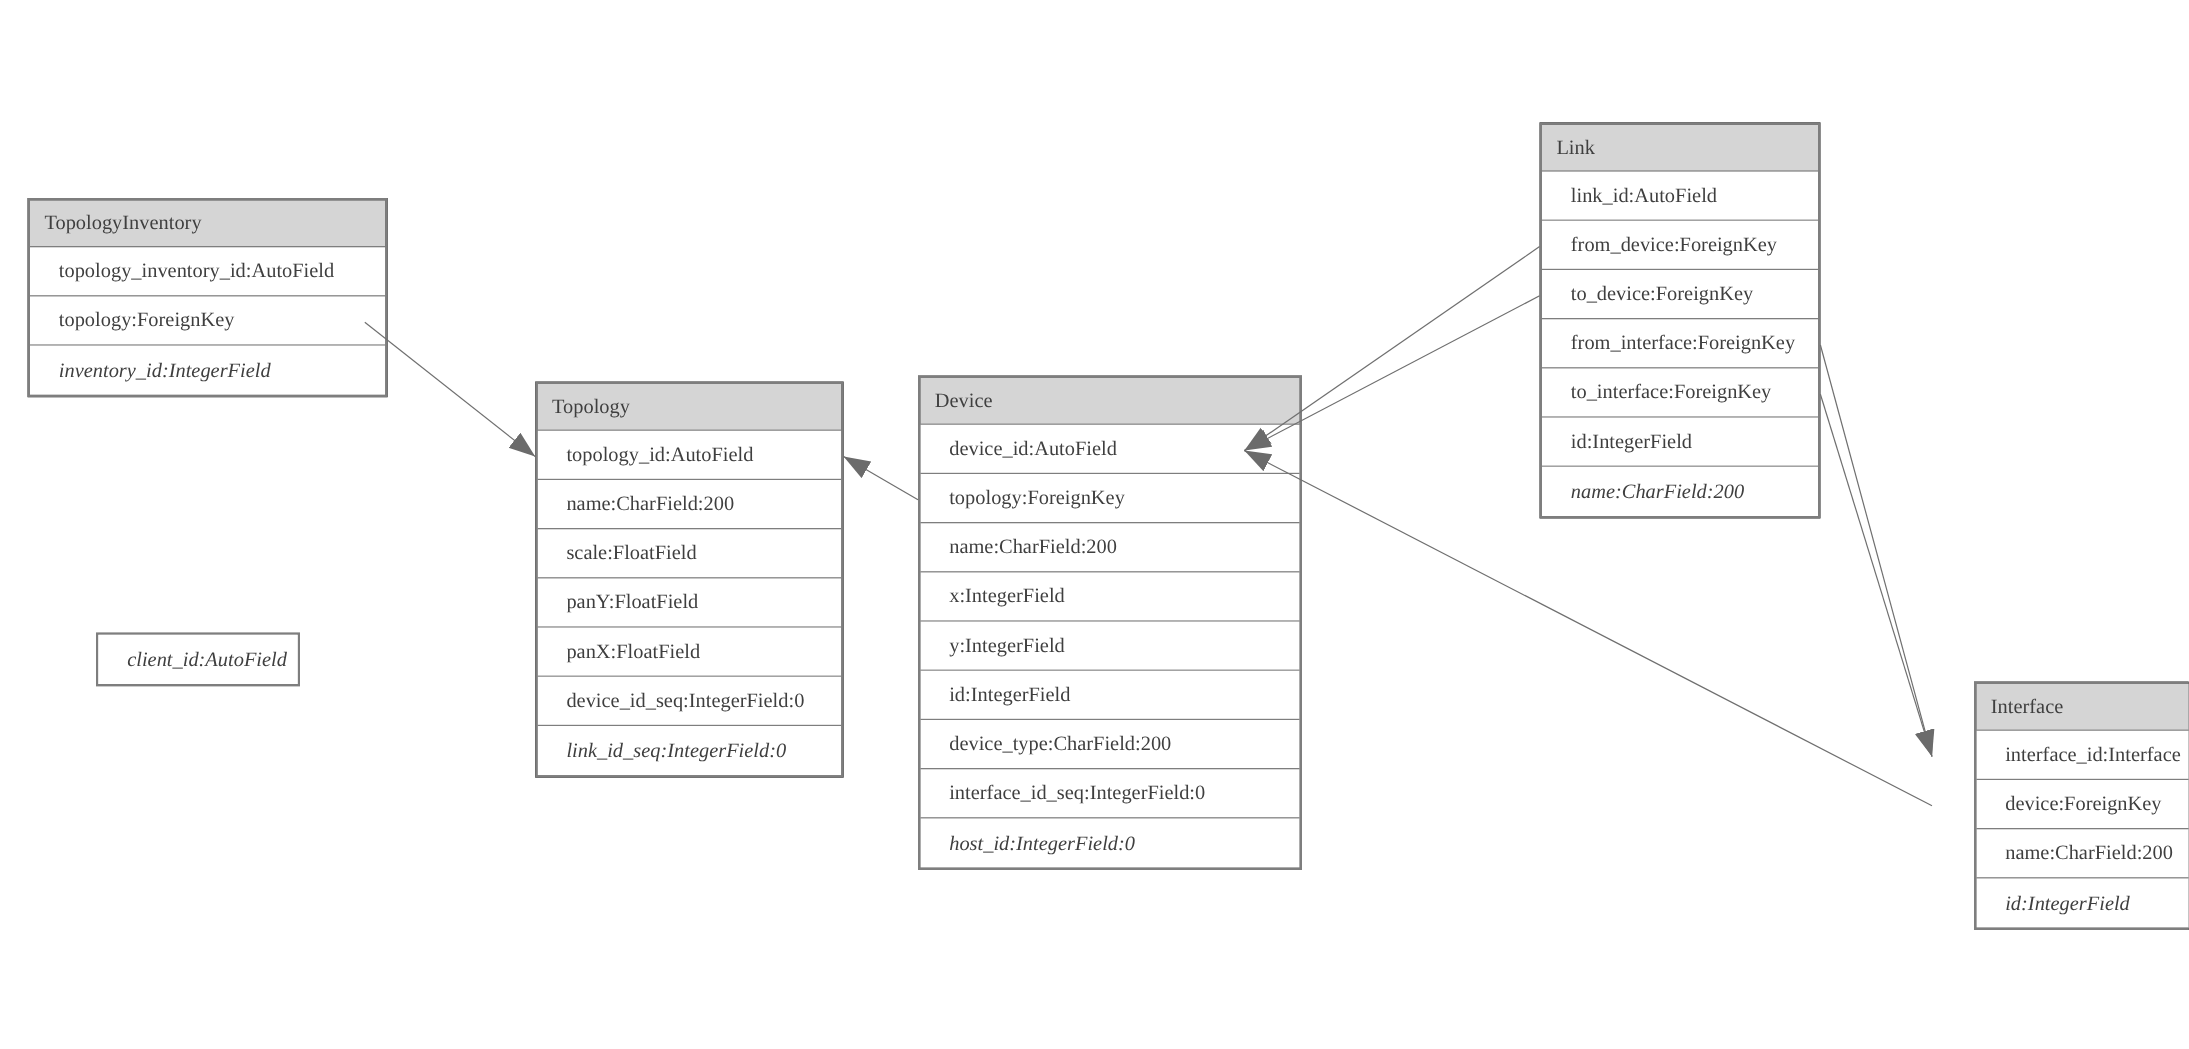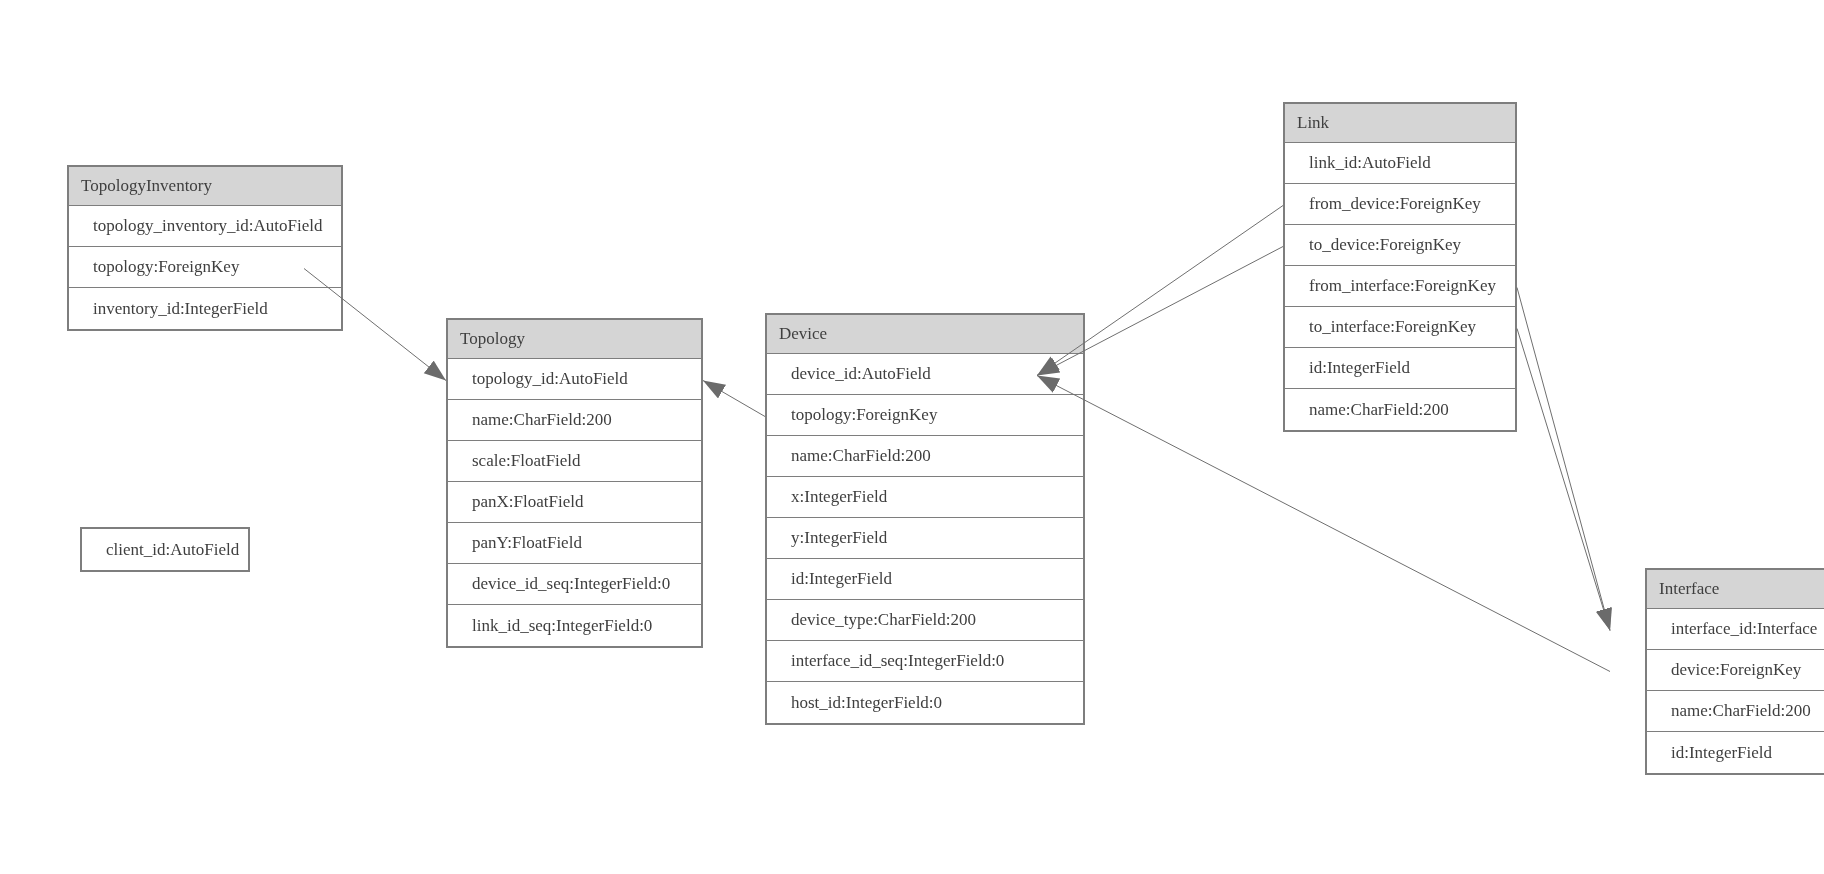--- a/index.html
+++ b/index.html
@@ -35,40 +35,41 @@
     box-sizing: border-box;
     height: 41px;
     border-bottom: 1px solid var(--border, #7e7e7e);
     display: flex;
     align-items: center;
     padding-left: 24px;
     background: #ffffff;
   }
   .entity-row:last-child {
     border-bottom: none;
+    font-style: italic;
   }
   #relationship-svg {
     position: absolute;
     left: 0;
     top: 0;
     width: 1824px;
     height: 874px;
     pointer-events: none;
   }
   #relationship-svg line {
     stroke: var(--edge, #6f6f6f);
     stroke-width: 1;
   }
 </style>
 </head>
 <body>
 
 <div id="stage" style="--bg: #ffffff; --border: #7e7e7e; --header-fill: #d5d5d5; --text: #3f3f3f; --edge: #6f6f6f;">
   <div id="entities">
-      <div class="entity" style="left: 23px; top: 165px; width: 276px; margin-left: 44px;">
+      <div class="entity" style="left: 23px; top: 165px; width: 300px;">
         <div class="entity-header">
           <span>TopologyInventory</span>
         </div>
         <div class="entity-row">
           <span>topology_inventory_id:AutoField</span>
         </div>
         <div class="entity-row">
           <span>topology:ForeignKey</span>
         </div>
         <div class="entity-row">
@@ -82,24 +83,24 @@
         <div class="entity-row">
           <span>topology_id:AutoField</span>
         </div>
         <div class="entity-row">
           <span>name:CharField:200</span>
         </div>
         <div class="entity-row">
           <span>scale:FloatField</span>
         </div>
         <div class="entity-row">
+          <span>panY:FloatField</span>
+        </div>
+        <div class="entity-row">
           <span>panX:FloatField</span>
-        </div>
-        <div class="entity-row">
-          <span>panY:FloatField</span>
         </div>
         <div class="entity-row">
           <span>device_id_seq:IntegerField:0</span>
         </div>
         <div class="entity-row">
           <span>link_id_seq:IntegerField:0</span>
         </div>
       </div>
       <div class="entity" style="left: 80px; top: 527px; width: 170px;">
         <div class="entity-row">

